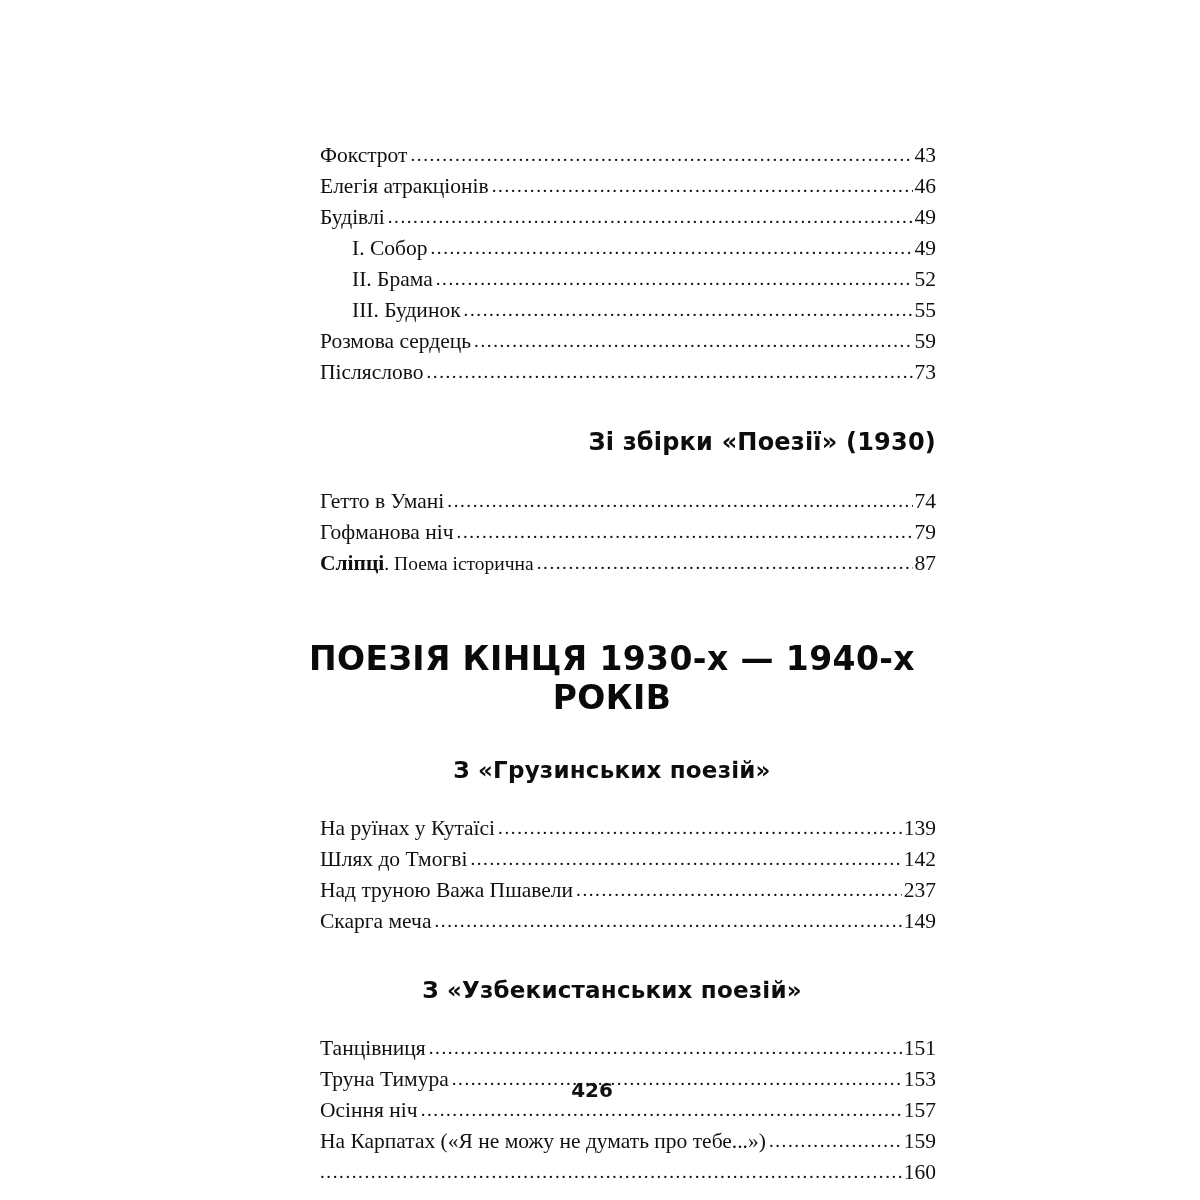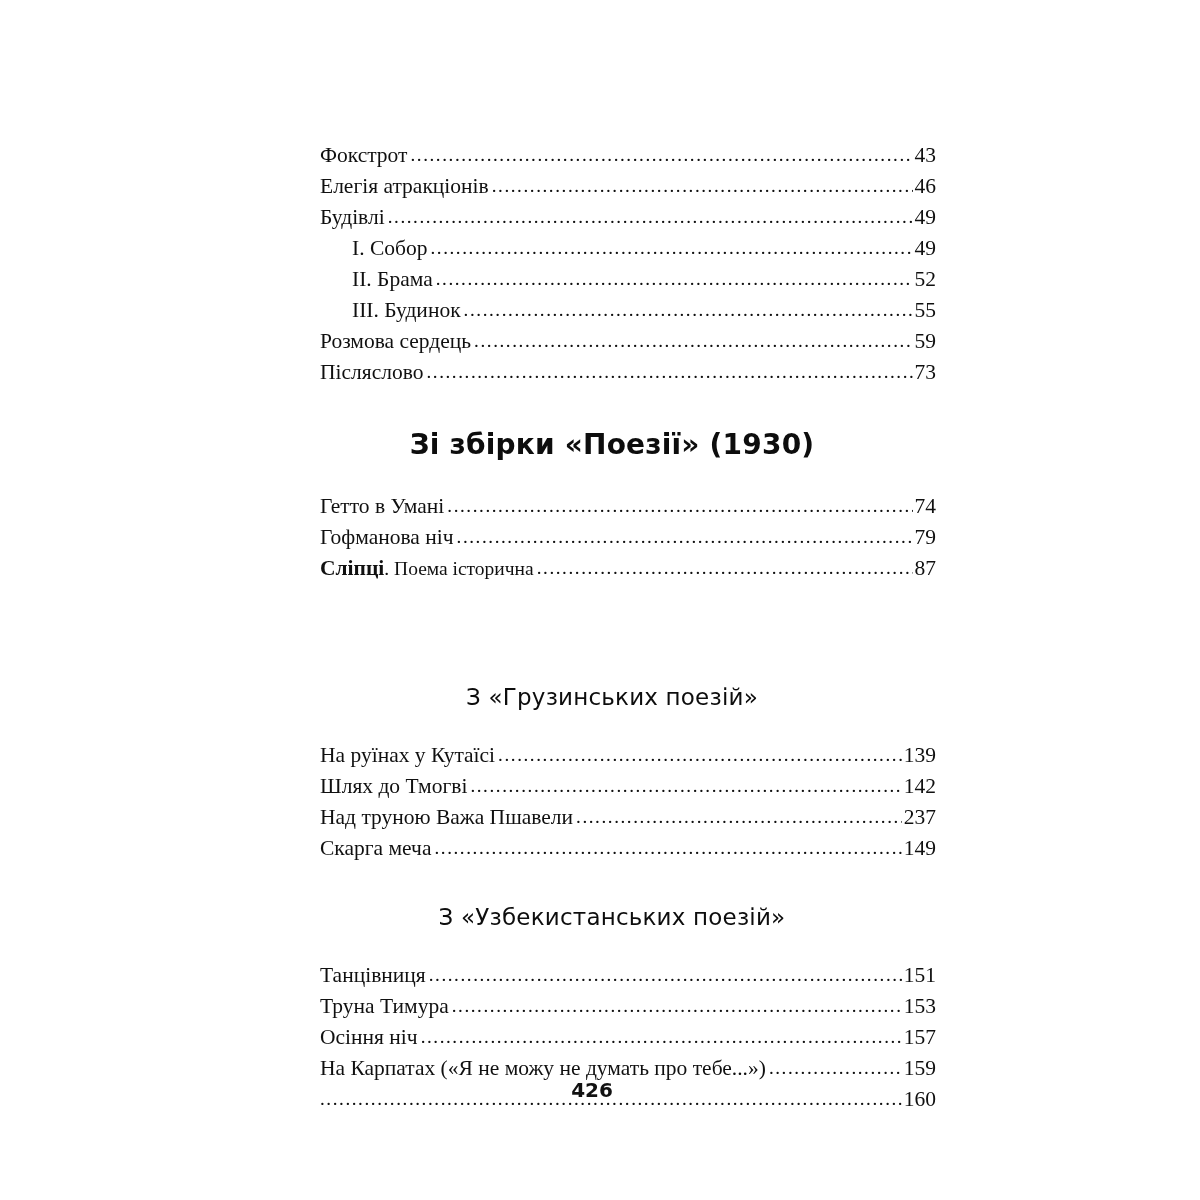--- a/index.html
+++ b/index.html
@@ -60,39 +60,39 @@
   .entry-strong .title .lead {
     font-weight: bold;
   }
   .entry-strong .title .rest {
     font-weight: normal;
     font-size: 19.5px;
   }
 
   
   .sec-head-small {
-    text-align: center;
-    font-family: "DejaVu Sans", sans-serif;
-    font-weight: bold;
-    font-size: 28px;
+    text-align: right;
+    font-family: "DejaVu Sans", sans-serif;
+    font-weight: bold;
+    font-size: 24px;
     letter-spacing: 0.2px;
     color: #0d0d0d;
   }
   .sec-head-big {
     text-align: center;
     font-family: "DejaVu Sans", sans-serif;
     font-weight: bold;
     font-size: 33px;
     letter-spacing: 0.4px;
     color: #0a0a0a;
   }
   .sec-head-mid {
     text-align: center;
     font-family: "DejaVu Sans", sans-serif;
-    font-weight: normal;
+    font-weight: bold;
     font-size: 23px;
     letter-spacing: 0.2px;
     color: #0d0d0d;
   }
 
   .folio {
     position: absolute;
     left: 0;
     right: 16px;
     top: 1078px;
@@ -160,20 +160,21 @@
         <span class="title">Гофманова ніч</span>
         <span class="dots">................................................................................................................................................................</span>
         <span class="page-num">79</span>
       </div>
       <div class="toc-entry entry-strong">
         <span class="title"><span class="lead">Сліпці</span><span class="rest">. Поема історична</span></span>
         <span class="dots">................................................................................................................................................................</span>
         <span class="page-num">87</span>
       </div>
       <div style="height: 60px;"></div>
+      <div class="sec-head-big">ПОЕЗІЯ КІНЦЯ 1930-х — 1940-х РОКІВ</div>
       <div style="height: 22px;"></div>
       <div style="height: 18px;"></div>
       <div class="sec-head-mid">З «Грузинських поезій»</div>
       <div style="height: 30px;"></div>
       <div class="toc-entry">
         <span class="title">На руїнах у Кутаїсі</span>
         <span class="dots">................................................................................................................................................................</span>
         <span class="page-num">139</span>
       </div>
       <div class="toc-entry">

